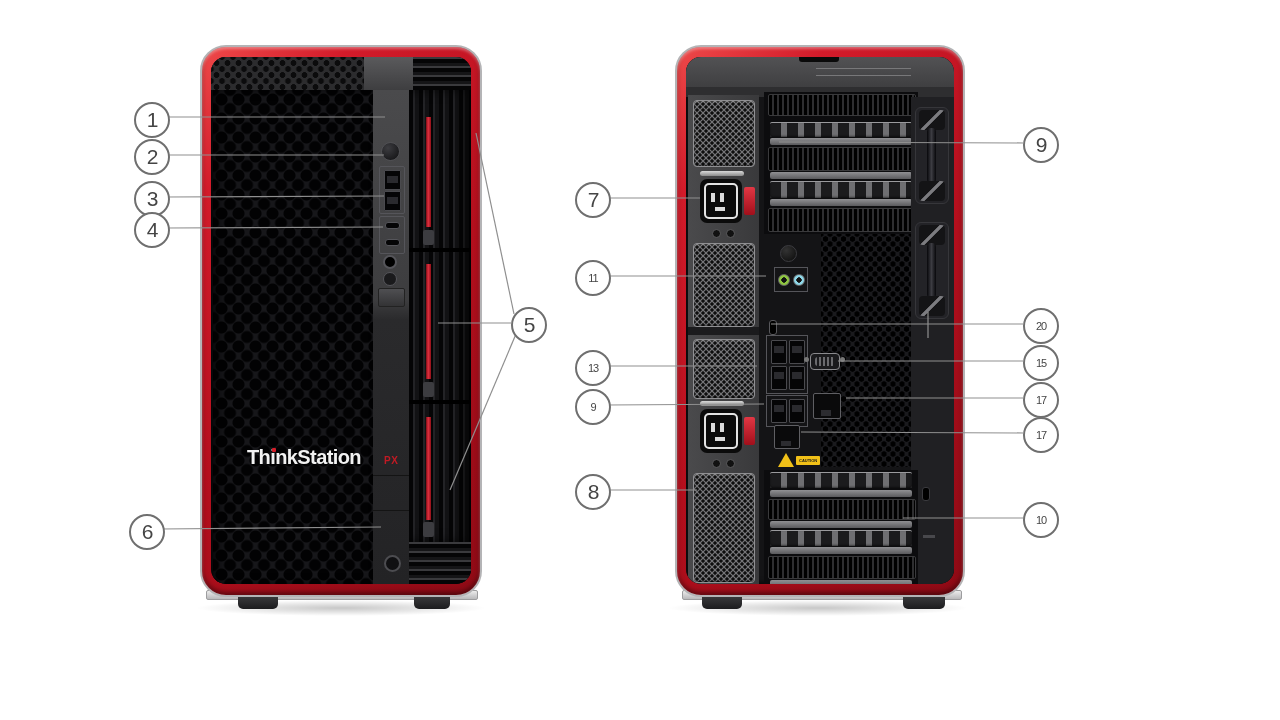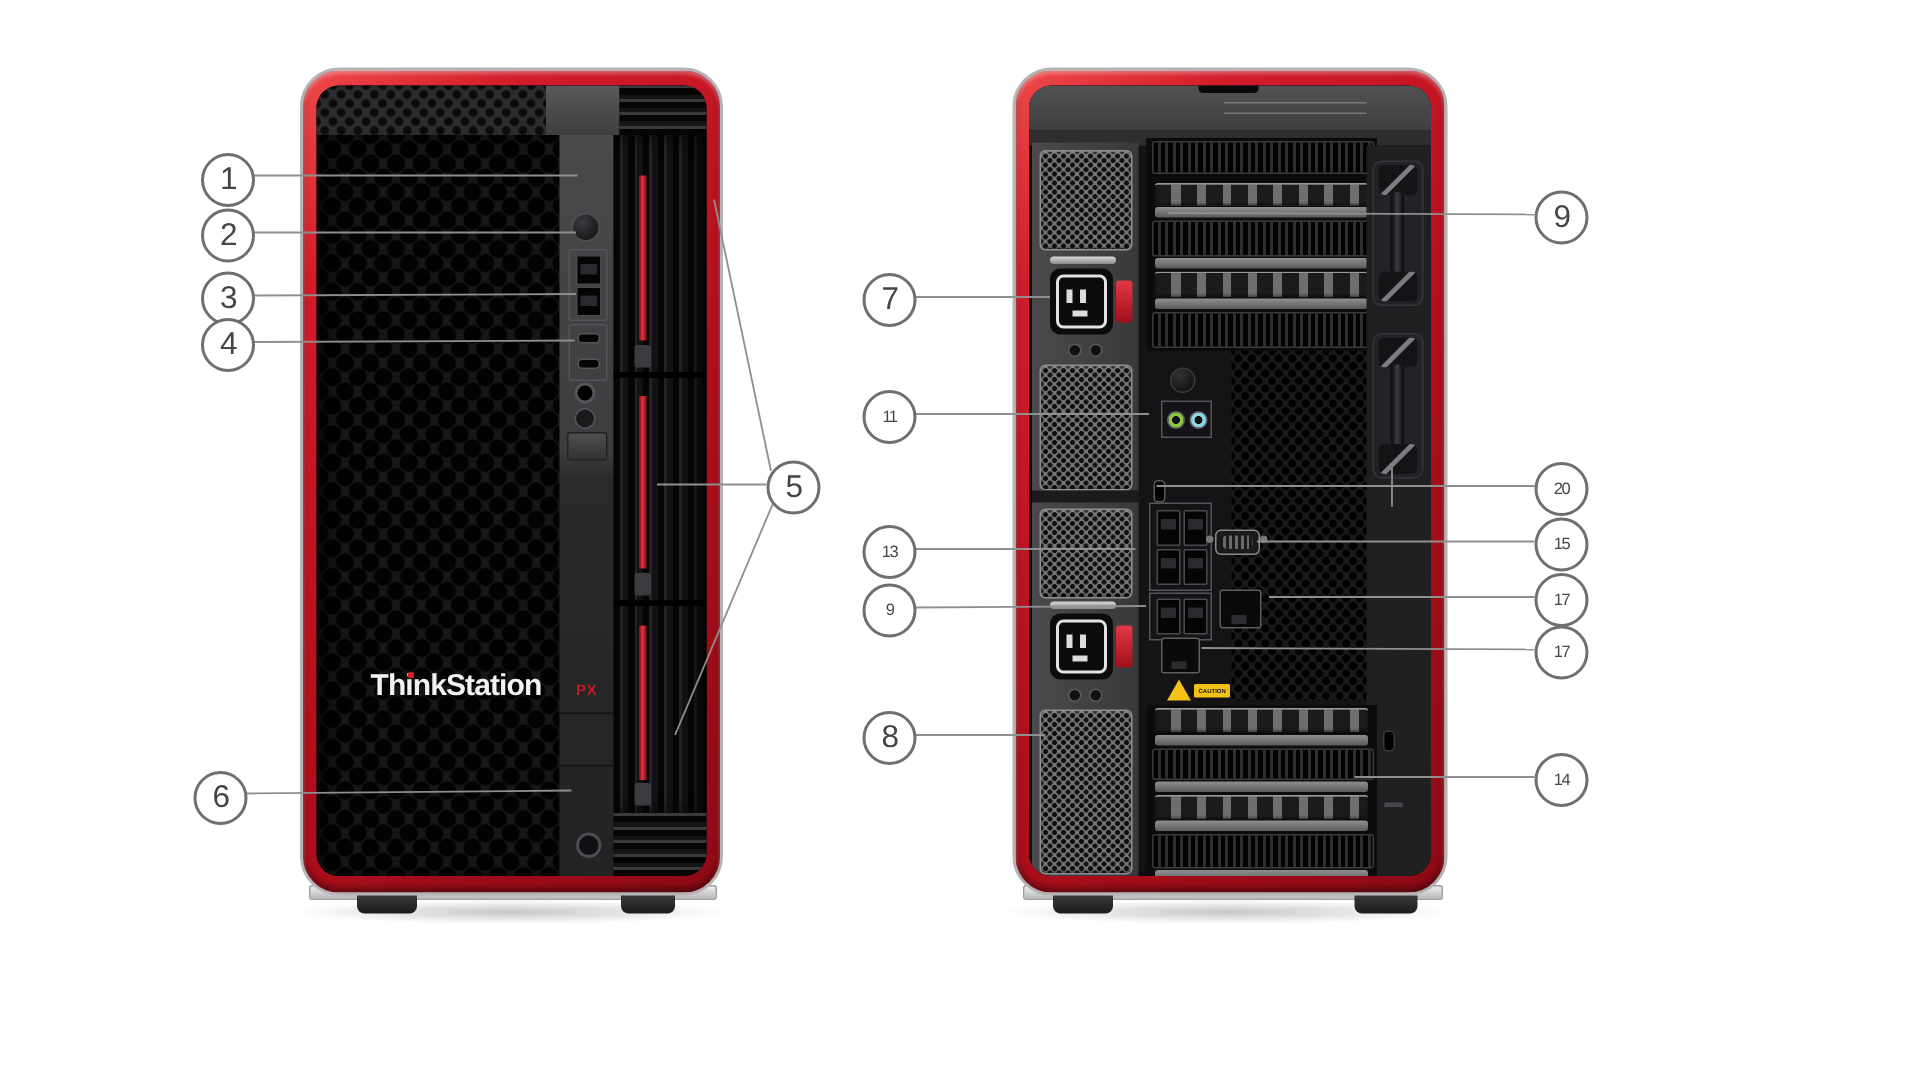--- a/index.html
+++ b/index.html
@@ -308,15 +308,15 @@
   <div class="callout two" style="left:575px;top:260px;">11</div>
   <div class="callout two" style="left:575px;top:350px;">13</div>
   <div class="callout two" style="left:575px;top:389px;">9</div>
   <div class="callout" style="left:575px;top:474px;">8</div>
 
   <div class="callout" style="left:1023px;top:127px;">9</div>
   <div class="callout two" style="left:1023px;top:308px;">20</div>
   <div class="callout two" style="left:1023px;top:345px;">15</div>
   <div class="callout two" style="left:1023px;top:382px;">17</div>
   <div class="callout two" style="left:1023px;top:417px;">17</div>
-  <div class="callout two" style="left:1023px;top:502px;">14</div>
+  <div class="callout two" style="left:1023px;top:502px;">10</div>
 
 </div>
 
 </body></html>

